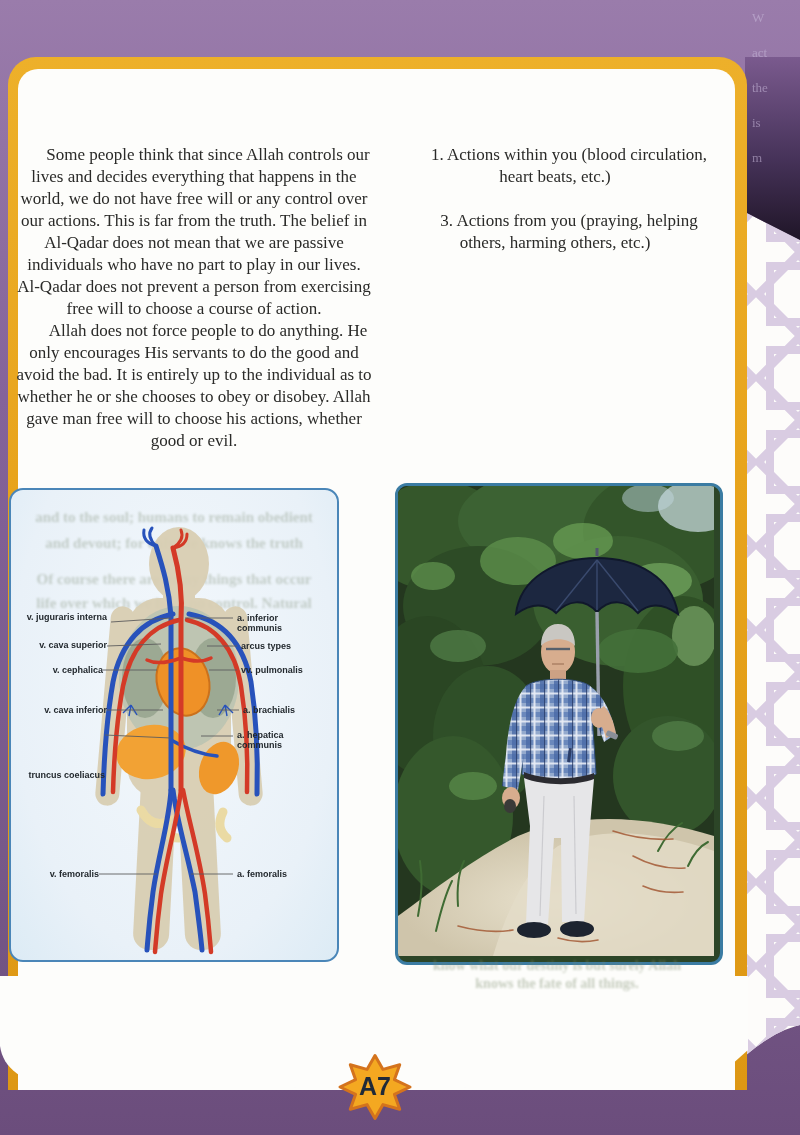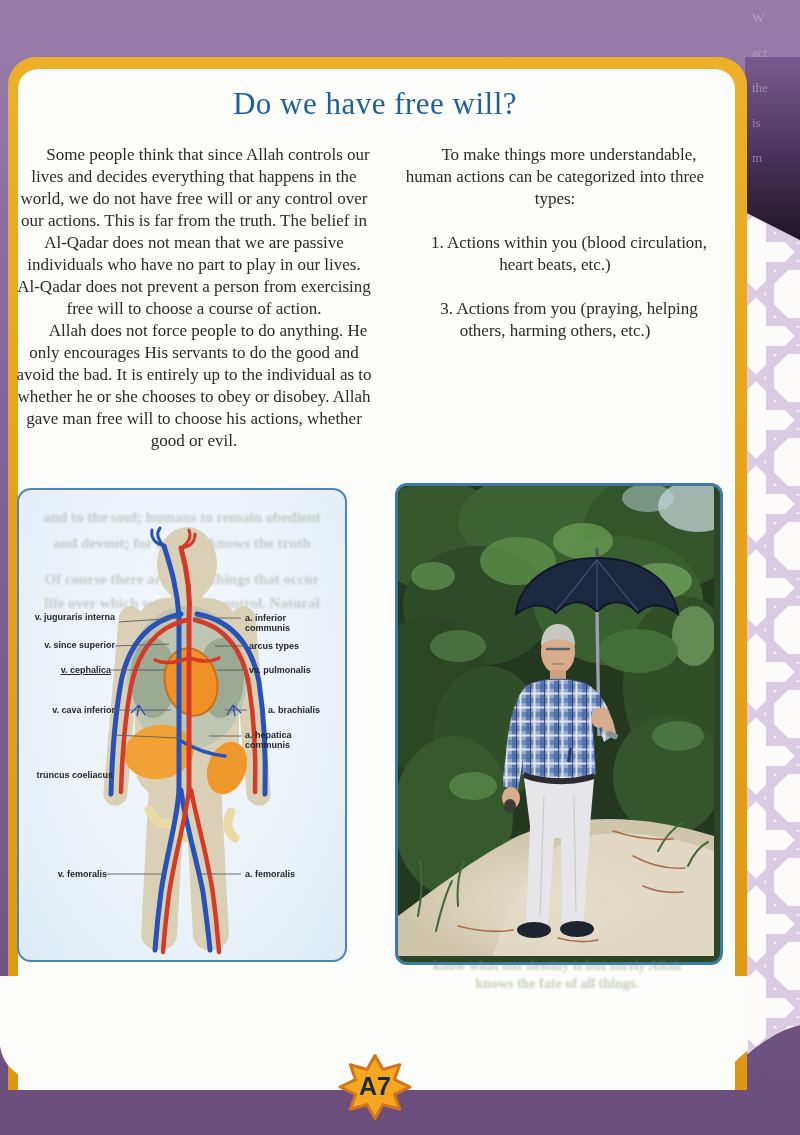--- a/index.html
+++ b/index.html
@@ -22,21 +22,21 @@
   .bottom-band{position:absolute;left:0;top:960px;width:760px;height:128px;pointer-events:none;}
   .page-title{position:absolute;left:18px;top:86px;width:714px;margin:0;
     text-align:center;font-size:31px;font-weight:normal;color:var(--title_blue);
     font-family:"Liberation Serif","DejaVu Serif",serif;letter-spacing:0.5px;}
   .col{position:absolute;top:144px;color:var(--body_text);font-size:17px;line-height:22px;text-align:center;}
   .col p{margin:0;text-indent:28px;}
   .col-left{left:16px;width:356px;}
   .col-right{left:390px;width:330px;}
   .col-right p{margin-bottom:22px;}
   
-  .diagram-box{position:absolute;left:17px;top:488px;width:326px;height:470px;
+  .diagram-box{position:absolute;left:9px;top:488px;width:326px;height:470px;
     background:radial-gradient(ellipse at 50% 40%, #f3f8fc 0%, var(--diagram-bg,#e9f1f8) 70%, #dcebf5 100%);
     border:2px solid var(--diagram_border);border-radius:14px;overflow:hidden;}
   .diagram-box svg{position:absolute;left:0;top:0;}
   .anat-label{position:absolute;font-family:"Liberation Sans","DejaVu Sans",sans-serif;
     font-size:9px;line-height:10px;color:#23292e;font-weight:bold;}
   .anat-label.lft{text-align:right;width:86px;}
   .anat-label.rgt{text-align:left;width:86px;}
   .ghost{position:absolute;font-weight:bold;color:#6f7f63;opacity:.33;filter:blur(1px);
     font-size:15px;line-height:26px;text-align:center;pointer-events:none;}
   .ghost-margin{position:absolute;left:752px;width:44px;text-align:left;color:#c9badb;
@@ -88,29 +88,27 @@
   </div>
 
   <div class="frame">
     <div class="sheet"></div>
   </div>
 
   <svg class="bottom-band" width="760" height="128" viewBox="0 0 760 128">
     <path d="M0,16 L0,86 C3,108 22,123 58,127 L655,128 C692,128 712,121 730,106 L748,90 L748,16 Z" fill="#fdfdfb"></path>
   </svg>
 
-  <h1 class="page-title">Do we have free will?</h1>
 
   <div class="col col-left">
     <p>Some people think that since Allah controls our lives and decides everything that happens in the world, we do not have free will or any control over our actions. This is far from the truth. The belief in Al-Qadar does not mean that we are passive individuals who have no part to play in our lives. Al-Qadar does not prevent a person from exercising free will to choose a course of action.</p>
     <p>Allah does not force people to do anything. He only encourages His servants to do the good and avoid the bad. It is entirely up to the individual as to whether he or she chooses to obey or disobey. Allah gave man free will to choose his actions, whether good or evil.</p>
   </div>
 
   <div class="col col-right">
-    <p>To make things more understandable, human actions can be categorized into three types:</p>
     <p>1. Actions within you (blood circulation, heart beats, etc.)</p>
     <p>3. Actions from you (praying, helping others, harming others, etc.)</p>
   </div>
 
   <div class="diagram-box">
 
     <span class="ghost" style="left:6px;top:14px;width:314px;">and to the soul; humans to remain obedient</span>
     <span class="ghost" style="left:6px;top:40px;width:314px;">and devout; for only He knows the truth</span>
     <span class="ghost" style="left:6px;top:76px;width:314px;">Of course there are many things that occur</span>
     <span class="ghost" style="left:6px;top:100px;width:314px;">life over which we have no control. Natural</span>
@@ -176,29 +174,29 @@
           <line x1="196" y1="156" x2="226" y2="156"></line>
           <line x1="198" y1="180" x2="226" y2="180"></line>
           <line x1="206" y1="220" x2="228" y2="220"></line>
           <line x1="190" y1="246" x2="222" y2="246"></line>
           <line x1="180" y1="384" x2="222" y2="384"></line>
         </g>
       </g>
     </svg>
 
     <span class="anat-label lft" style="right:230px;top:122px;">v. juguraris interna</span>
-    <span class="anat-label lft" style="right:230px;top:150px;">v. since superior</span>
-    <span class="anat-label lft" style="right:234px;top:175px;text-decoration:underline;">v. cephalica</span>
+    <span class="anat-label lft" style="right:230px;top:150px;">v. cava superior</span>
+    <span class="anat-label lft" style="right:234px;top:175px;">v. cephalica</span>
     <span class="anat-label lft" style="right:230px;top:215px;">v. cava inferior</span>
     <span class="anat-label lft" style="right:232px;top:240px;margin-top:40px;">truncus coeliacus</span>
     <span class="anat-label lft" style="right:238px;top:379px;">v. femoralis</span>
     <span class="anat-label rgt" style="left:226px;top:123px;">a. inferior communis</span>
     <span class="anat-label rgt" style="left:230px;top:151px;">arcus types</span>
     <span class="anat-label rgt" style="left:230px;top:175px;">vv. pulmonalis</span>
-    <span class="anat-label rgt" style="left:232px;top:215px;text-align:center;">a. brachialis</span>
+    <span class="anat-label rgt" style="left:232px;top:215px;">a. brachialis</span>
     <span class="anat-label rgt" style="left:226px;top:240px;">a. hepatica communis</span>
     <span class="anat-label rgt" style="left:226px;top:379px;">a. femoralis</span>
   </div>
 
   <div class="photo-box">
     <svg width="316" height="470" viewBox="0 0 316 470">
       <defs>
         <pattern id="plaid" width="14" height="14" patternUnits="userSpaceOnUse">
           <rect width="14" height="14" fill="#94aacd"></rect>
           <rect width="14" height="5" y="2" fill="#5f80b8" opacity="0.8"></rect>

